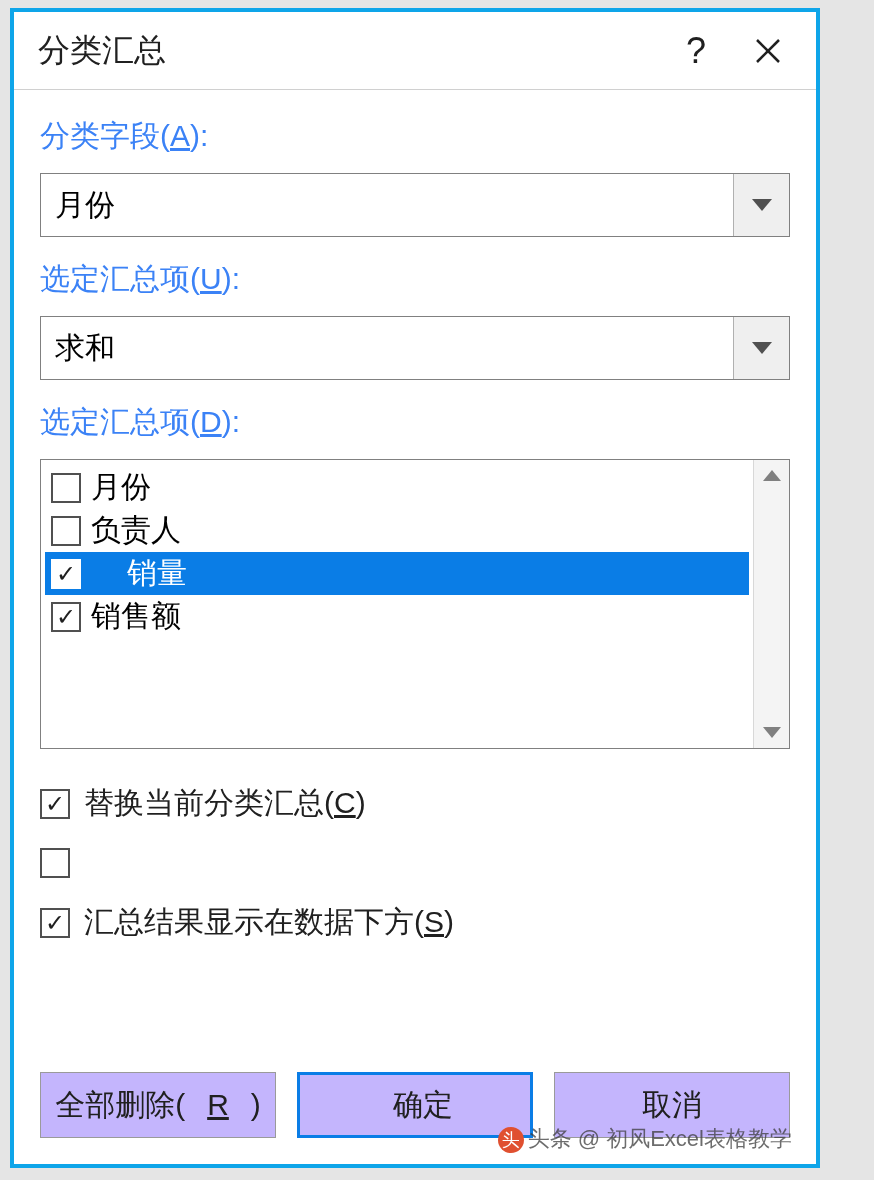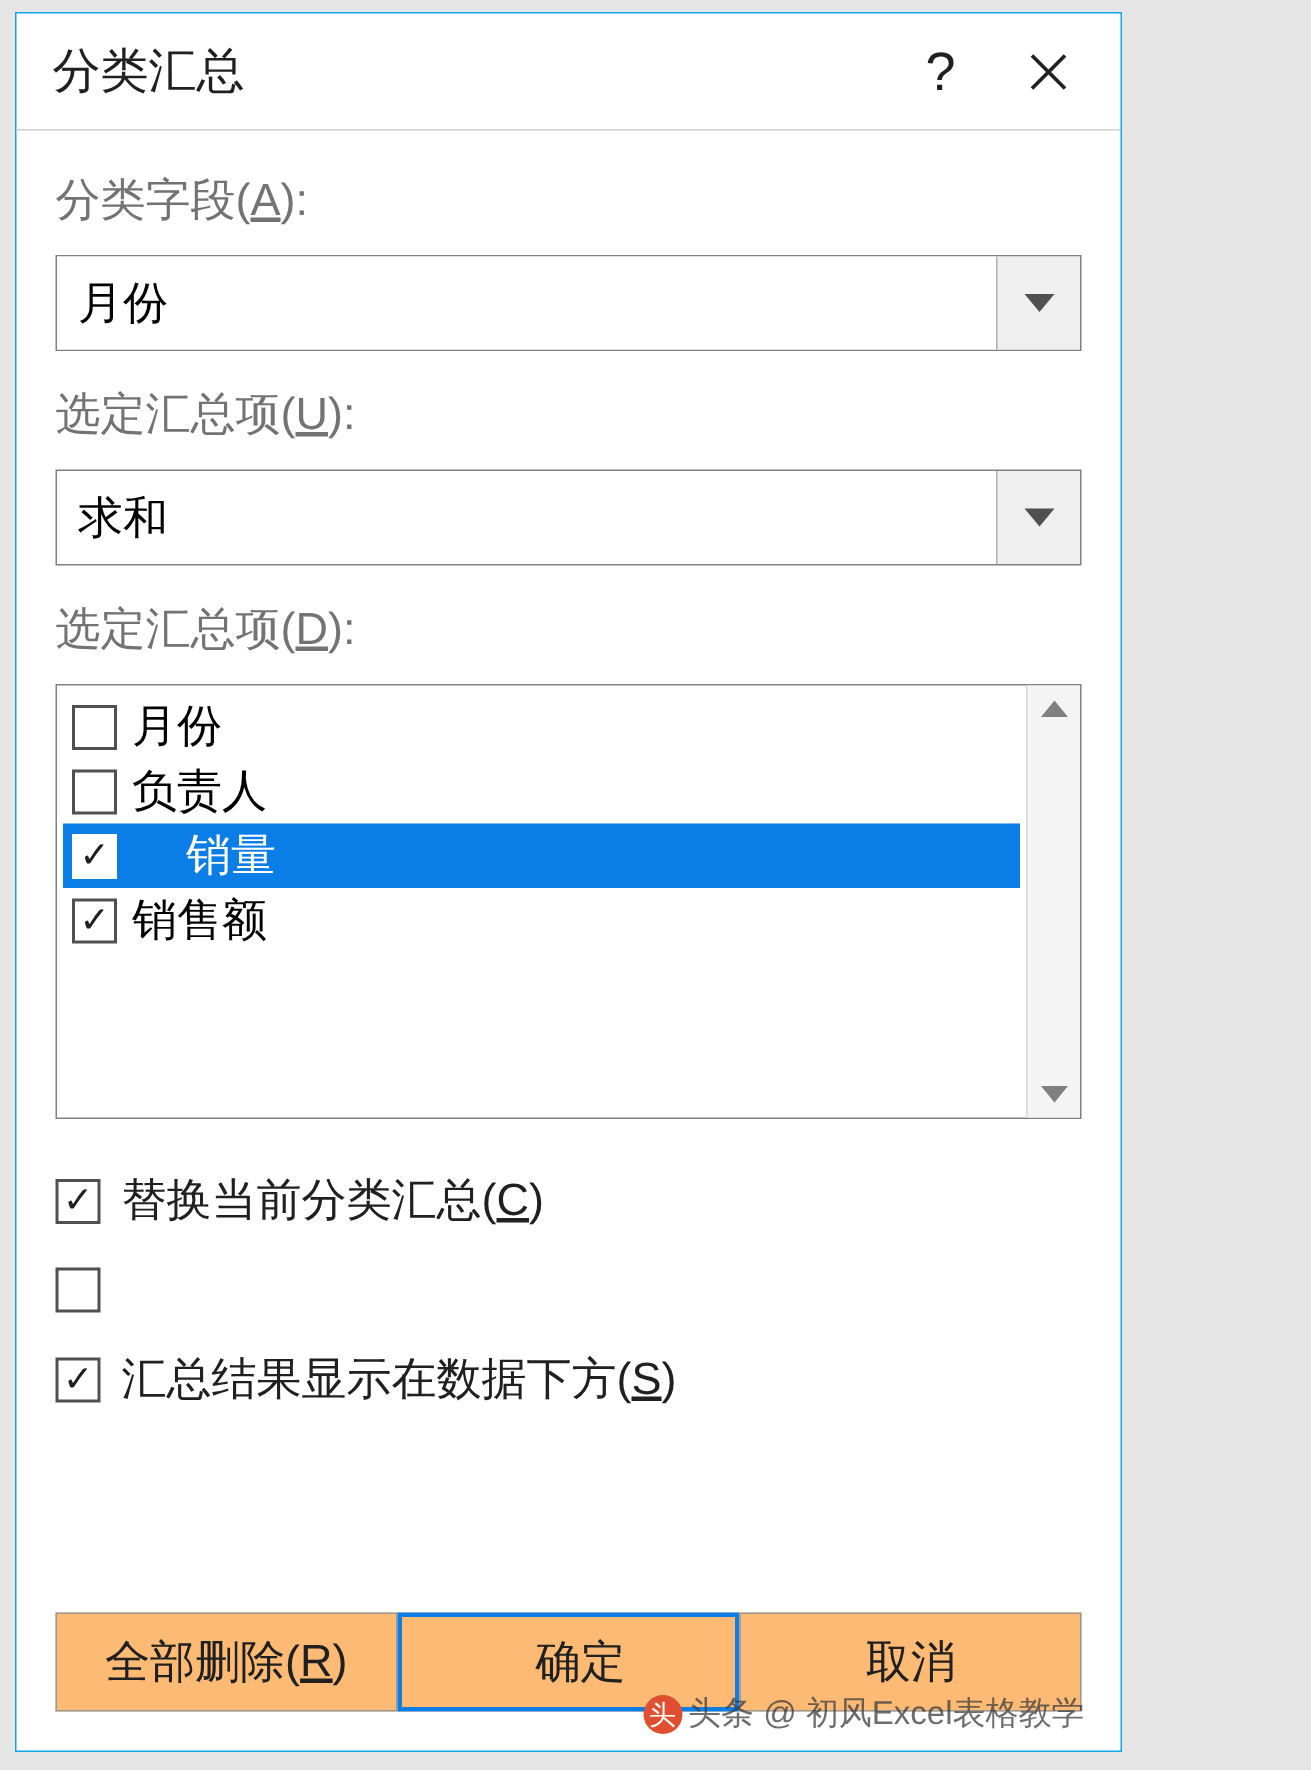--- a/index.html
+++ b/index.html
@@ -7,24 +7,24 @@
     font-family: "Microsoft YaHei", "SimSun", sans-serif;
     background: #e5e5e5;
     width: 874px;
     height: 1180px;
     position: relative;
   }
   .dialog {
     position: absolute;
     left: 10px;
     top: 8px;
-    width: 738px;
+    width: 810px;
     height: 1160px;
     background: #ffffff;
-    border: 1px solid #0ea5e9;
+    border: 4px solid #0ea5e9;
   }
   .titlebar {
     height: 78px;
     display: flex;
     align-items: center;
     padding: 0 12px 0 24px;
     border-bottom: 1px solid #d0d0d0;
   }
   .titlebar .title {
     flex: 1;
@@ -38,21 +38,21 @@
     align-items: center;
     justify-content: center;
     font-size: 36px;
     color: #202020;
   }
   .content {
     padding: 26px 26px 20px 26px;
   }
   .field-label {
     font-size: 30px;
-    color: #737373;
+    color: #3b82f6;
     margin-bottom: 16px;
     margin-top: 22px;
   }
   .field-label:first-child { margin-top: 0; }
   .underline { text-decoration: underline; }
   .combo {
     display: flex;
     width: 100%;
     height: 64px;
     border: 1px solid #808080;
@@ -143,27 +143,28 @@
     position: absolute;
     left: 26px;
     right: 26px;
     bottom: 26px;
     display: flex;
     justify-content: space-between;
   }
   .btn {
     width: 236px;
     height: 66px;
-    background: #fdba74;
+    background: #c4b5fd;
     border: 1px solid #9a9a9a;
     display: flex;
     align-items: center;
     justify-content: center;
     font-size: 30px;
     color: #202020;
+    gap: 22px;
   }
   .btn.primary {
     border: 3px solid #0a7de6;
     padding-left: 16px;
   }
   .watermark {
     position: absolute;
     right: 24px;
     bottom: 10px;
     font-size: 22px;

